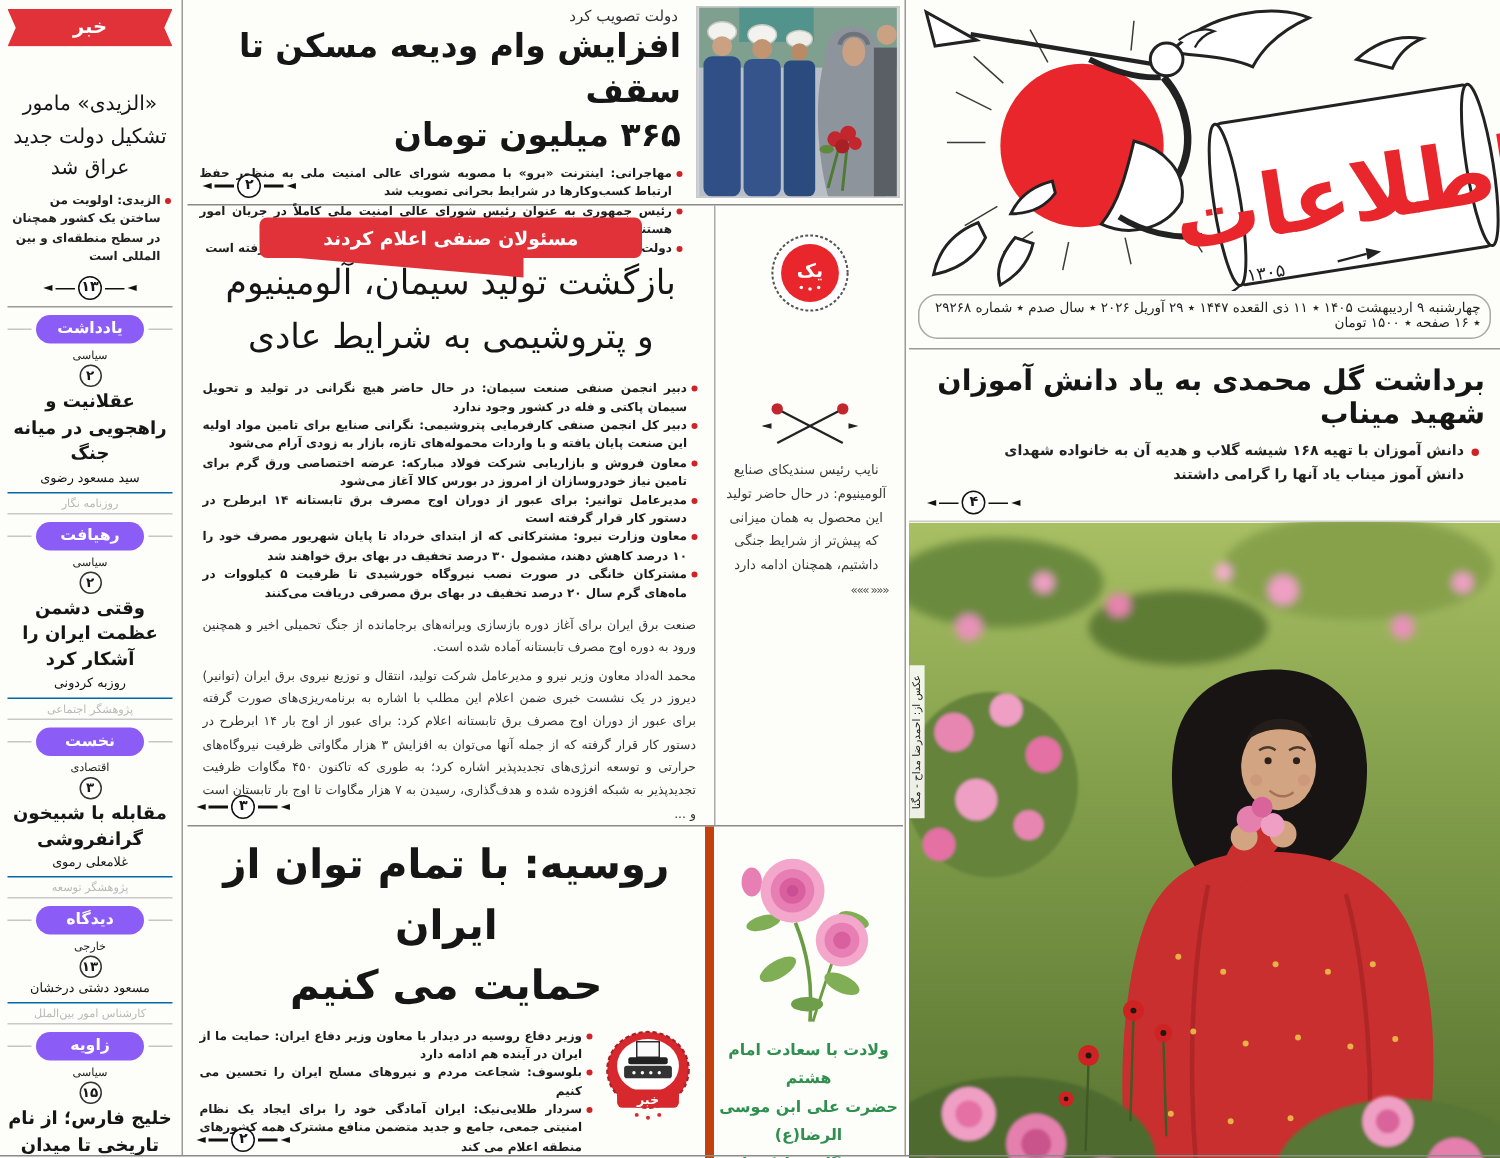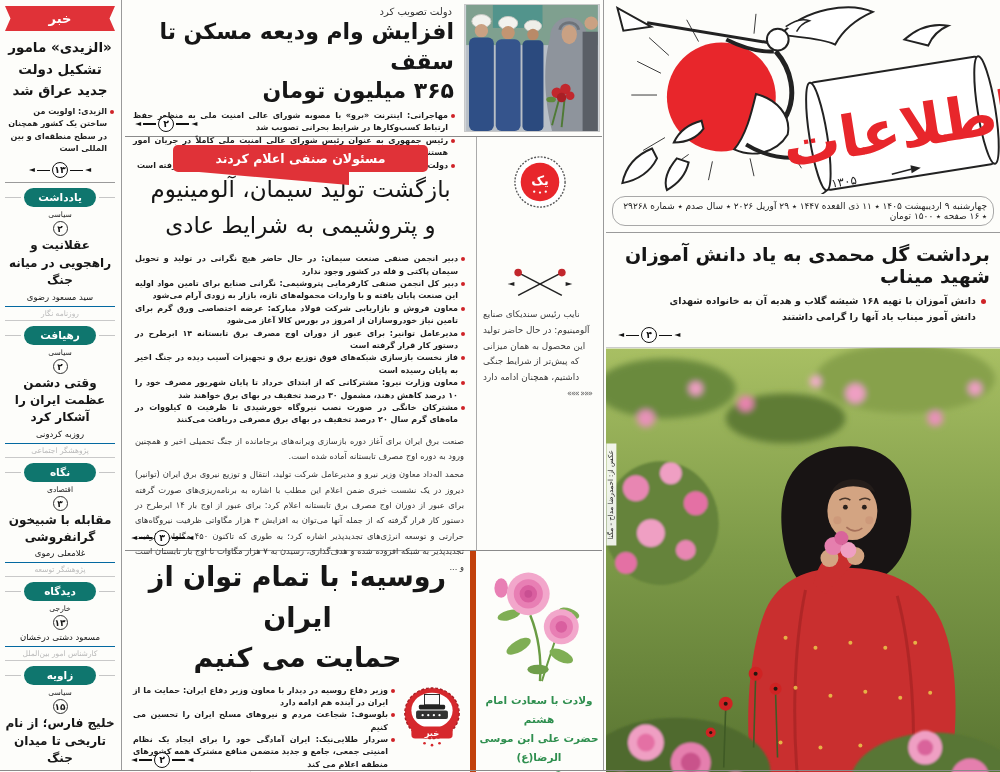--- a/index.html
+++ b/index.html
@@ -34,28 +34,28 @@
     position:absolute; left:0; top:96px; writing-mode:vertical-rl; transform:rotate(180deg);
     font-size:7px; color:#222; background:rgba(255,255,255,.88); padding:6px 1px; line-height:1.2;
   }
 
   
   .sidebar { position:absolute; left:0; top:0; width:120px; height:772px; padding:6px 5px 0; text-align:center; overflow:hidden; }
   .news-ribbon {
     height:25px; background:#e03238; color:#fff; font-weight:bold; font-size:13px; line-height:25px;
     clip-path:polygon(0 0,100% 0,95% 50%,100% 100%,0 100%,5% 50%);
   }
-  .news-head { font-size:13.5px; font-weight:bold; line-height:1.6; padding:6px 2px 4px; }
+  .news-head { font-size:13.5px; font-weight:normal; line-height:1.6; padding:6px 2px 4px;margin-top:22px; }
   .news-bullet { position:relative; font-size:8px; font-weight:bold; text-align:right; padding:0 8px 2px 0; line-height:1.55; color:#222; }
   .news-bullet:before { content:""; position:absolute; right:1px; top:4px; width:4px; height:4px; border-radius:50%; background:#cf2327; }
   .news-box { border-bottom:1px solid #9a9a9a; padding-bottom:4px; }
   .side-item { padding-top:5px; }
   .pill-row { display:flex; align-items:center; gap:3px; }
   .pill-row:before, .pill-row:after { content:""; flex:1; height:1px; background:#c6c6c6; }
-  .pill { display:block; width:72px; background:#0f766e; color:#fff; border-radius:12px; font-size:10.5px; font-weight:bold; padding:3px 12px 4px; }
+  .pill { display:block; width:72px; background:#8b5cf6; color:#fff; border-radius:12px; font-size:10.5px; font-weight:bold; padding:3px 12px 4px; }
   .cat { font-size:7.5px; margin-top:3px; color:#222; }
   .num-circle { width:15px; height:15px; border:1px solid #333; border-radius:50%; margin:2px auto 1px; font-size:9px; line-height:14px; font-weight:bold; }
   .s-title { font-size:12px; font-weight:bold; line-height:1.45; letter-spacing:-0.3px; }
   .s-author { font-size:8.5px; margin-top:2px; color:#111; }
   .role-band { border-top:1px solid #0369a1; border-bottom:1px solid #c9c9c9; color:#b9b9b9; font-size:7.5px; padding:2px 0; margin-top:4px; }
 
   
   .mid-col { position:absolute; right:398px; top:0; width:477px; height:636px; }
   .housing { height:137px; border-bottom:1px solid #8a8a8a; display:flex; gap:6px; padding:4px 2px 0 4px; position:relative; }
   .housing-photo { width:136px; height:128px; border:1px solid #c9c9c9; background:#cfd4d8; flex:none; }
@@ -64,21 +64,21 @@
   .housing-head { font-size:22px; font-weight:bold; line-height:1.35; text-align:right; padding-right:4px; letter-spacing:-0.5px; }
   .sm-bullets { padding:4px 2px 0 0; }
   .sb { position:relative; font-size:8px; font-weight:bold; padding-right:8px; text-align:justify; line-height:1.55; color:#1d1d1d; }
   .sb:before { content:""; position:absolute; right:1px; top:4px; width:4px; height:4px; border-radius:50%; background:#cf2327; }
   .pm-abs { position:absolute; left:6px; bottom:4px; }
 
   .main-art { height:414px; border-bottom:1px solid #8a8a8a; display:flex; }
   .quote-col { width:126px; flex:none; border-left:1px solid #aaa; padding:8px 4px; text-align:center; }
   .one-stamp { margin:10px auto 0; }
   .pins { margin:52px auto 2px; display:block; }
-  .quote-text { font-size:8.8px; color:#3a3a3a; text-align:left; line-height:1.8; padding:2px 6px 0 2px; }
+  .quote-text { font-size:8.8px; color:#3a3a3a; text-align:center; line-height:1.8; padding:2px 6px 0 2px; }
   .quote-div { font-size:8px; color:#555; margin-top:3px; text-align:right; padding-right:6px; letter-spacing:-1px; }
   .main-text { flex:1; position:relative; padding:0 8px; }
   .ribbon {
     width:76%; margin:8px auto 0; background:#e03238; color:#fff; text-align:center;
     font-size:12.5px; font-weight:bold; padding:6px 0; border-radius:5px; position:relative;
   }
   .ribbon:after { content:""; position:absolute; left:10%; top:100%; width:0; height:0;
     border-top:13px solid #e03238; border-left:150px solid transparent; }
   .big-head { font-size:23px; font-weight:normal; text-align:center; line-height:1.55; letter-spacing:-1.5px; }
   .main-bullets { padding:10px 2px 0; }
@@ -352,21 +352,20 @@
         <div class="ribbon">مسئولان صنفی اعلام کردند</div>
         <div class="big-head">
           <div>بازگشت تولید سیمان، آلومینیوم</div>
           <div>و پتروشیمی به شرایط عادی</div>
         </div>
         <div class="main-bullets">
           <div class="sb">دبیر انجمن صنفی صنعت سیمان: در حال حاضر هیچ نگرانی در تولید و تحویل سیمان پاکتی و فله در کشور وجود ندارد</div>
           <div class="sb">دبیر کل انجمن صنفی کارفرمایی پتروشیمی: نگرانی صنایع برای تامین مواد اولیه این صنعت پایان یافته و با واردات محموله‌های تازه، بازار به زودی آرام می‌شود</div>
           <div class="sb">معاون فروش و بازاریابی شرکت فولاد مبارکه: عرضه اختصاصی ورق گرم برای تامین نیاز خودروسازان از امروز در بورس کالا آغاز می‌شود</div>
           <div class="sb">مدیرعامل توانیر: برای عبور از دوران اوج مصرف برق تابستانه ۱۴ ابرطرح در دستور کار قرار گرفته است</div>
-          <div class="sb">فاز نخست بازسازی شبکه‌های فوق توزیع برق و تجهیزات آسیب دیده در جنگ اخیر به پایان رسیده است</div>
           <div class="sb">معاون وزارت نیرو: مشترکانی که از ابتدای خرداد تا پایان شهریور مصرف خود را ۱۰ درصد کاهش دهند، مشمول ۳۰ درصد تخفیف در بهای برق خواهند شد</div>
           <div class="sb">مشترکان خانگی در صورت نصب نیروگاه خورشیدی تا ظرفیت ۵ کیلووات در ماه‌های گرم سال ۲۰ درصد تخفیف در بهای برق مصرفی دریافت می‌کنند</div>
         </div>
         <div class="paras">
           <p>صنعت برق ایران برای آغاز دوره بازسازی ویرانه‌های برجامانده از جنگ تحمیلی اخیر و همچنین ورود به دوره اوج مصرف تابستانه آماده شده است.</p>
           <p>محمد اله‌داد معاون وزیر نیرو و مدیرعامل شرکت تولید، انتقال و توزیع نیروی برق ایران (توانیر) دیروز در یک نشست خبری ضمن اعلام این مطلب با اشاره به برنامه‌ریزی‌های صورت گرفته برای عبور از دوران اوج مصرف برق تابستانه اعلام کرد: برای عبور از اوج بار ۱۴ ابرطرح در دستور کار قرار گرفته که از جمله آنها می‌توان به افزایش ۳ هزار مگاواتی ظرفیت نیروگاه‌های حرارتی و توسعه انرژی‌های تجدیدپذیر اشاره کرد؛ به طوری که تاکنون ۴۵۰ مگاوات ظرفیت تجدیدپذیر به شبکه افزوده شده و هدف‌گذاری، رسیدن به ۷ هزار مگاوات تا اوج بار تابستان است و ...</p>
         </div>
         <span class="pagemark pm-abs">
           <span class="pm-a">◄</span>
           <span class="pm-l"></span>
@@ -476,21 +475,21 @@
         </div>
       <div class="cat">سیاسی</div>
       <div class="num-circle">۲</div>
       <div class="s-title">وقتی دشمن عظمت ایران را آشکار کرد</div>
       <div class="s-author">روزبه کردونی</div>
       <div class="role-band">پژوهشگر اجتماعی</div>
     </div>
 
     <div class="side-item">
       <div class="pill-row">
-          <span class="pill">نگاه</span>
+          <span class="pill">نخست</span>
         </div>
       <div class="cat">اقتصادی</div>
       <div class="num-circle">۳</div>
       <div class="s-title">مقابله با شبیخون گرانفروشی</div>
       <div class="s-author">غلامعلی رموی</div>
       <div class="role-band">پژوهشگر توسعه</div>
     </div>
 
     <div class="side-item">
       <div class="pill-row">

